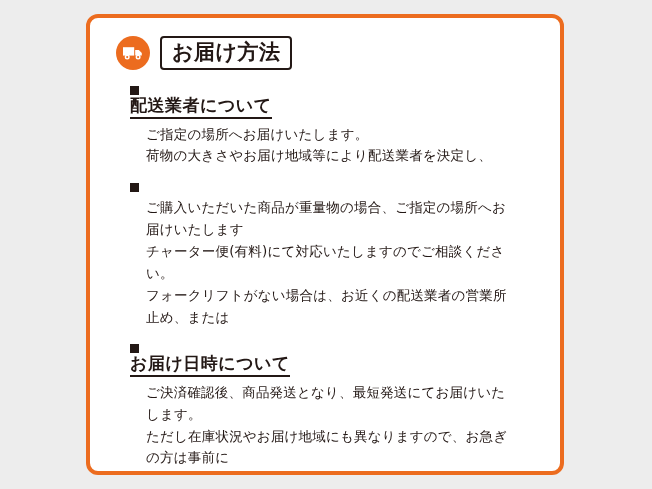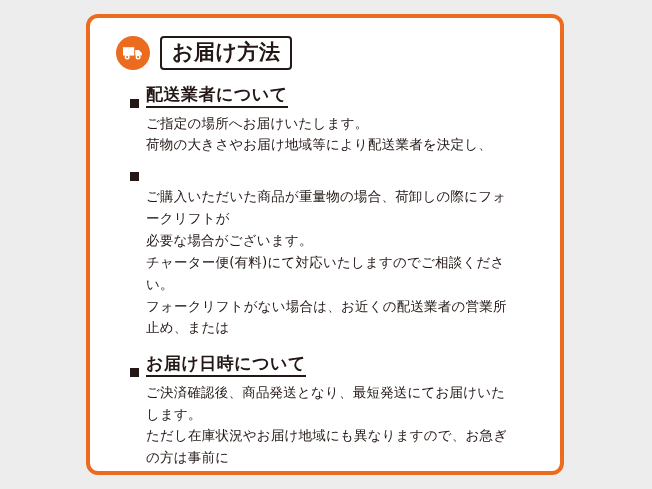--- a/index.html
+++ b/index.html
@@ -68,24 +68,24 @@
     line-height: 1.15;
     letter-spacing: 0.5px;
   }
 
   
   .section { margin-bottom: 14px; }
   .section:last-child { margin-bottom: 0; }
 
   .sec-head {
     display: flex;
-    align-items: flex-end;
-    gap: 7px;
+    align-items: flex-start;
     margin-left: 18px;
     margin-bottom: 5px;
+    flex-direction: column;
   }
   .sec-marker {
     width: 9px;
     height: 9px;
     background: #231815;
     flex: 0 0 auto;
     margin-top: 2px;
   }
   .sec-title {
     font-size: 17px;
@@ -136,22 +136,21 @@
           <p>ご指定の場所へお届けいたします。</p>
           <p>荷物の大きさやお届け地域等により配送業者を決定し、</p>
         </div>
       </div>
 
       <div class="section">
         <div class="sec-head">
           <span class="sec-marker"></span>
         </div>
         <div class="sec-body">
-          <p>ご購入いただいた商品が重量物の場合、荷卸しの際にフォークリフトが</p>
-          <p>必要な場合がございます。</p>
+          <p>ご購入いただいた商品が重量物の場合、ご指定の場所へお届けいたします</p>
           <p>チャーター便(有料)にて対応いたしますのでご相談ください。</p>
           <p>フォークリフトがない場合は、お近くの配送業者の営業所止め、または</p>
         </div>
       </div>
 
       <div class="section">
         <div class="sec-head">
           <span class="sec-marker"></span>
           <span class="sec-title">お届け日時について</span>
         </div>

